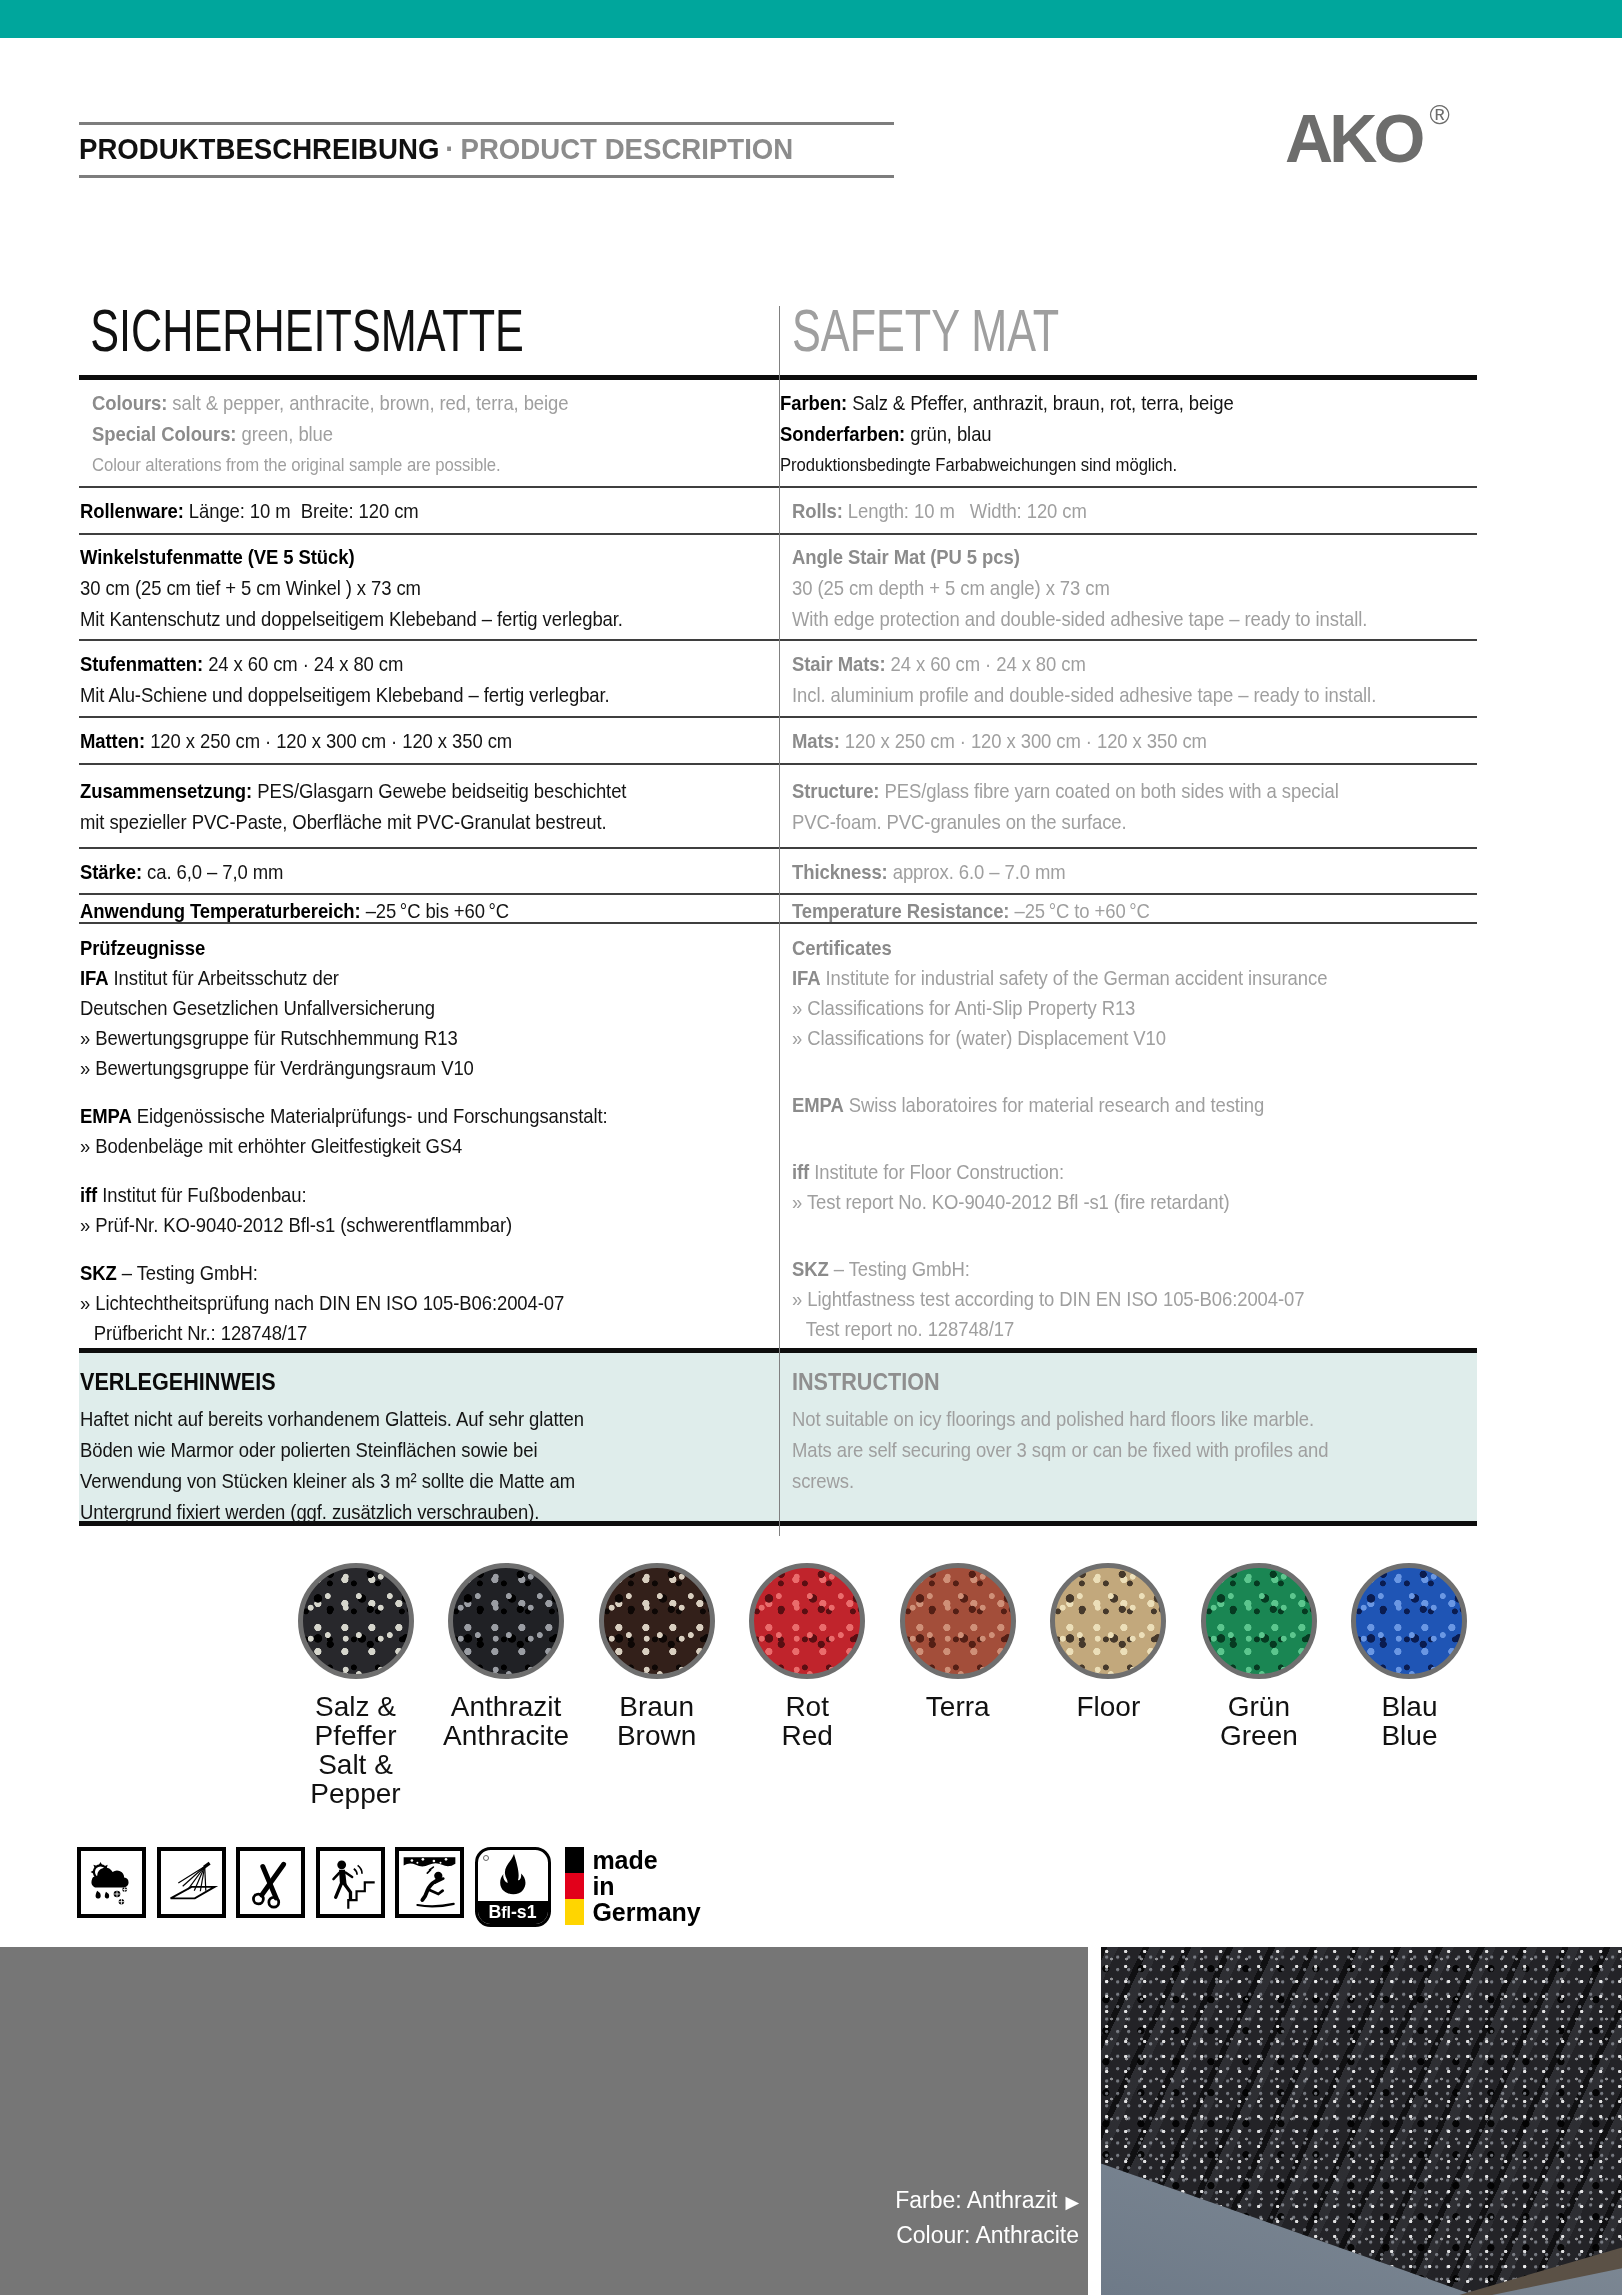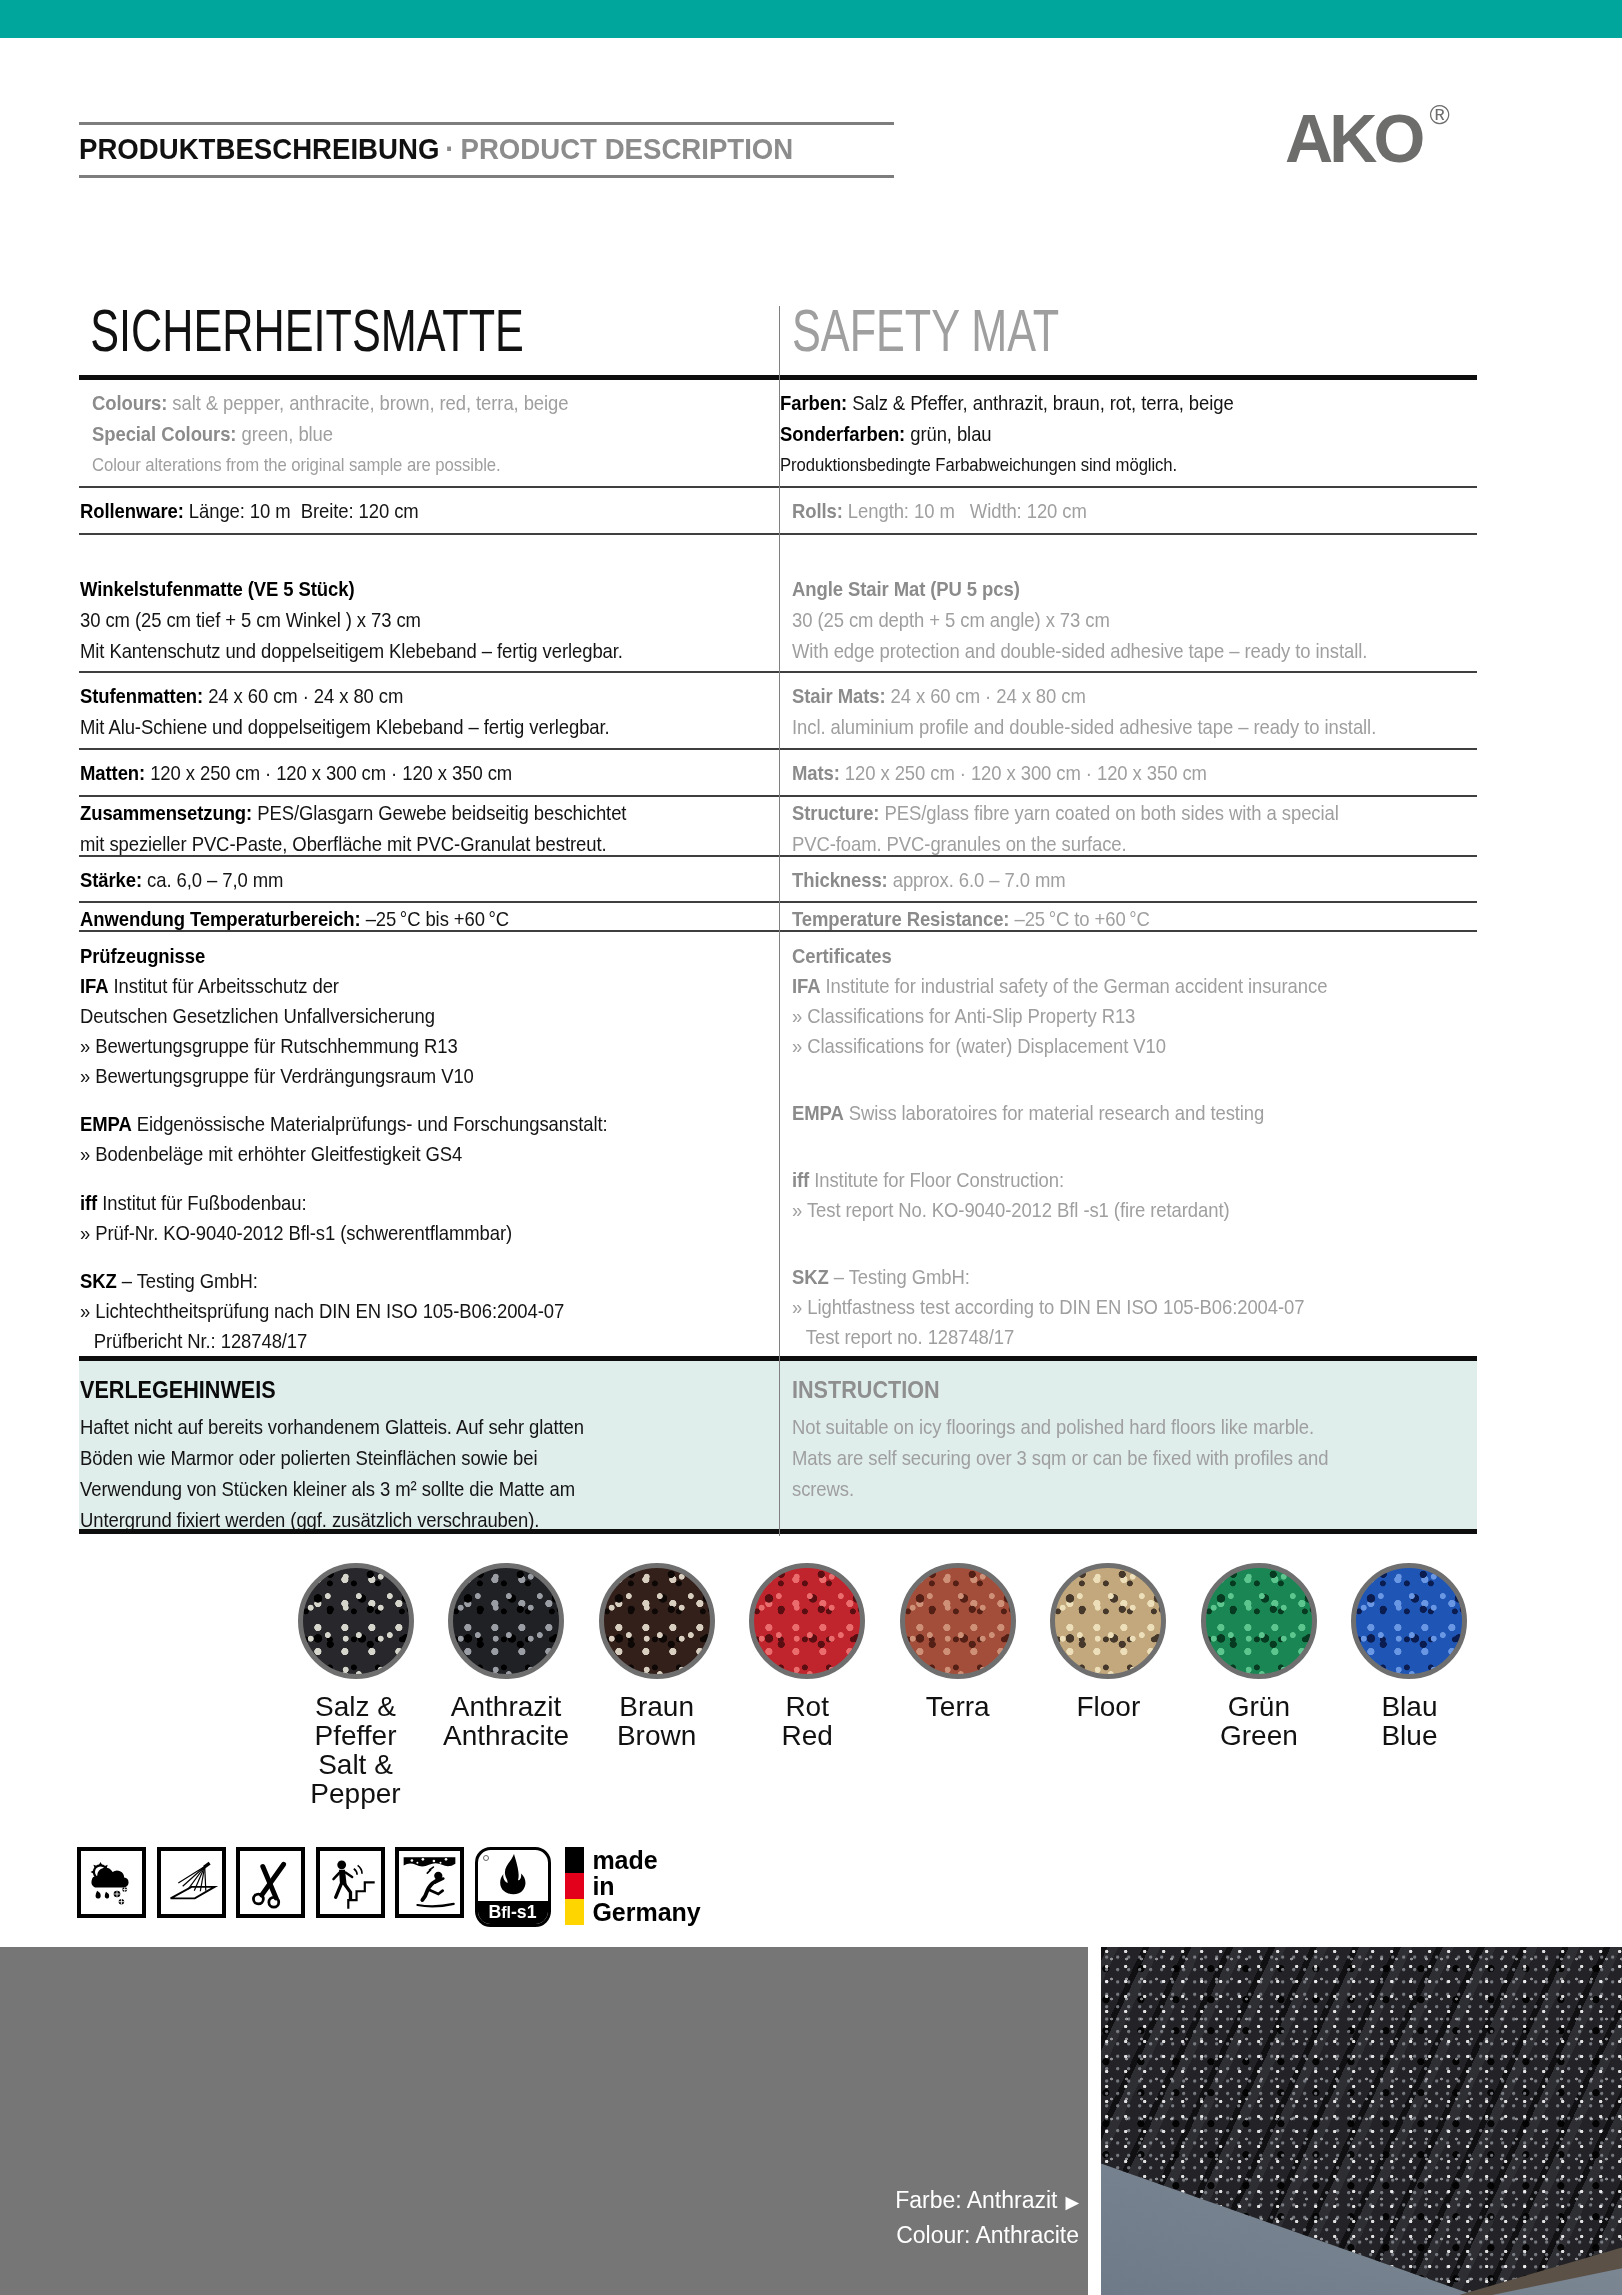--- a/index.html
+++ b/index.html
@@ -48,22 +48,22 @@
   .cell.de, .cell.de b { color: #141414; }
   .cell.de b { color: #000; }
   .cell.en { color: #9f9f9f; }
   .cell.en b { color: #8b8b8b; }
   .line { font-size: 21px; line-height: 31px; white-space: nowrap; letter-spacing: -0.1px;
     transform: scaleX(.88); transform-origin: 0 50%; }
   .line.small { font-size: 19px; }
   .line.indent { padding-left: 15.7px; }
   .line.gap { height: 18.3px; }
 
-  .r1 { height: 108px; } .r2 { height: 47px; } .r3 { height: 106px; margin-top: 32px; }
-  .r4 { height: 77px; } .r5 { height: 47px; } .r6 { height: 60px; }
+  .r1 { height: 108px; } .r2 { height: 47px; } .r3 { height: 106px; }
+  .r4 { height: 77px; } .r5 { height: 47px; } .r6 { height: 84px; }
   .r7 { height: 46px; } .r8 { height: 29px; }
   .r9 { height: 429px; border-bottom: 5.9px solid #0d0d0d; }
   .r9 .cell { justify-content: flex-start; padding-top: 9.2px; }
   .r9 .line { line-height: 30px; }
   .r9 .cell.en .line.gap { height: 37px; }
 
   
   .instruction { display: grid; grid-template-columns: 700px 1fr; height: 173px;
     border-bottom: 5.9px solid #0d0d0d; }
   .instruction .icell { padding-top: 11.8px; }

